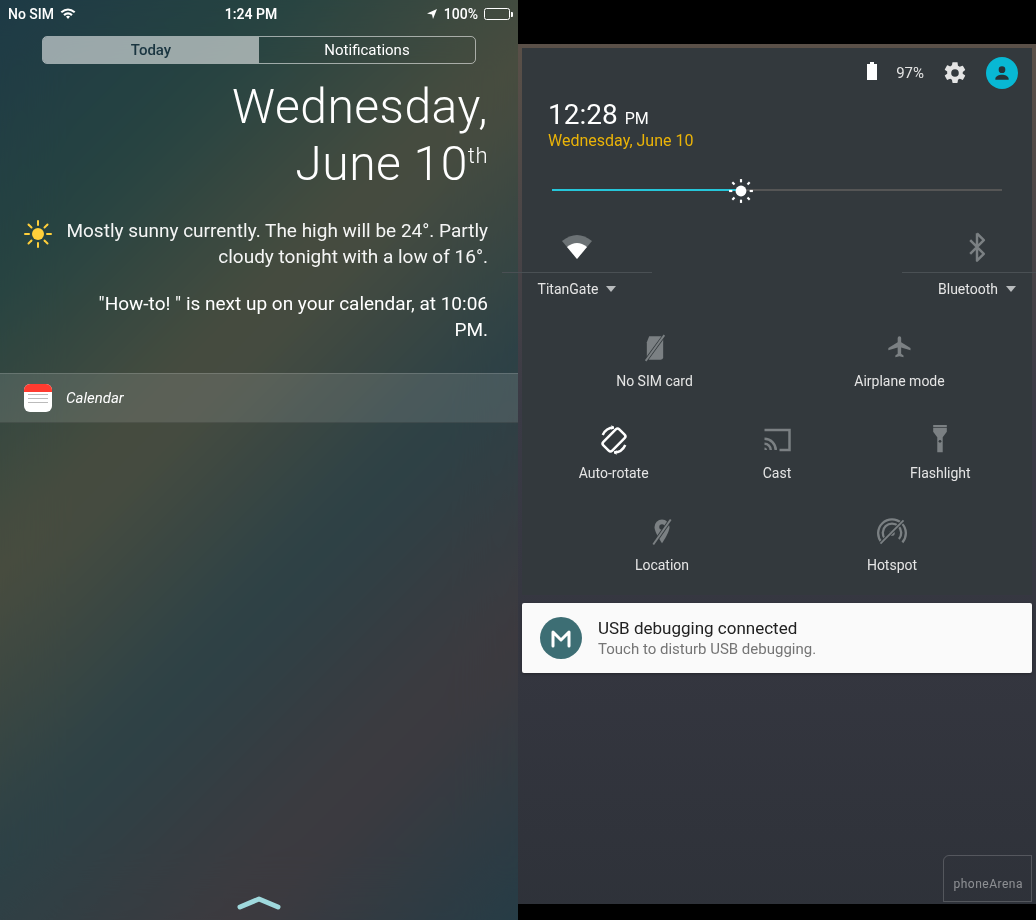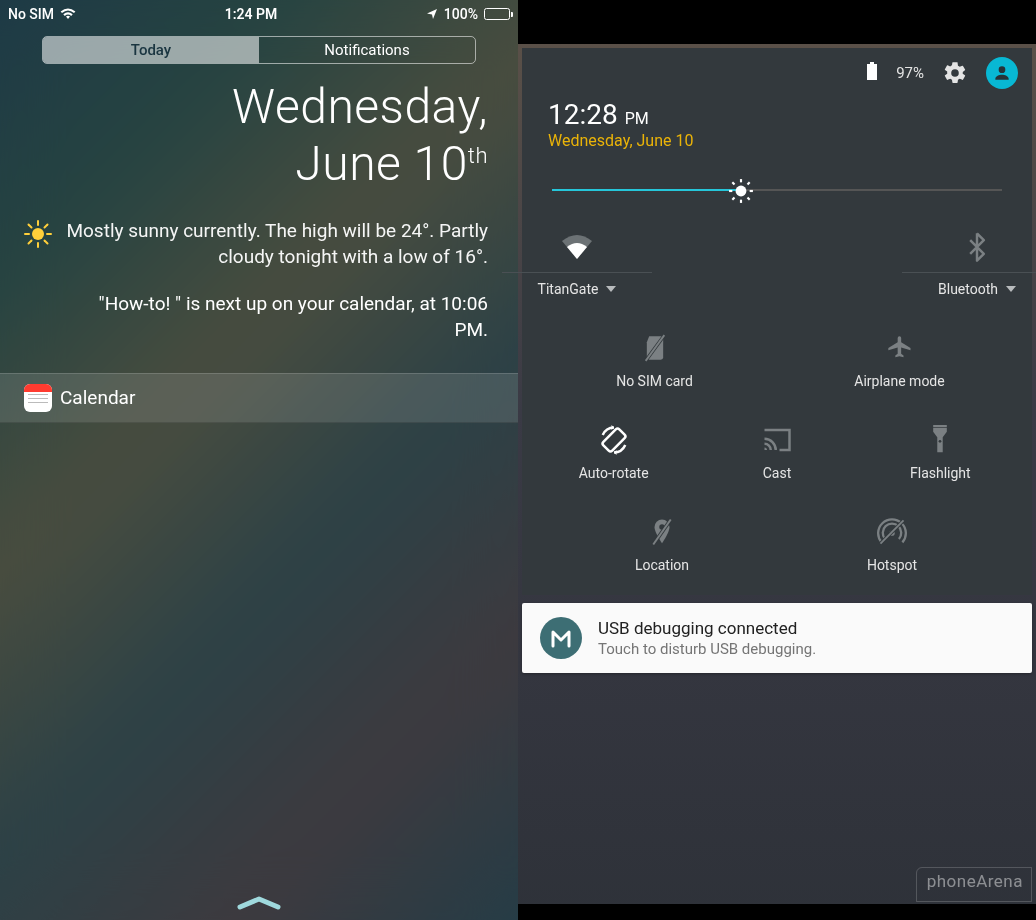--- a/index.html
+++ b/index.html
@@ -27,21 +27,21 @@
   .ios-date { margin: 14px 30px 0 70px; }
   .ios-date .day { font-size: 48px; font-weight: 300; letter-spacing: 0.5px; }
   .ios-date .md { font-size: 48px; font-weight: 300; letter-spacing: 0.5px; }
   .ios-date .md sup { font-size: 22px; vertical-align: super; }
 
   .weather { display: flex; gap: 14px; margin: 26px 30px 0 24px; font-size: 19px; line-height: 1.35; font-weight: 400; }
   .sun-icon { flex: 0 0 28px; margin-top: 2px; }
   .weather-txt { color: rgba(255,255,255,0.95); }
   .next-evt { margin: 22px 30px 0 66px; font-size: 19px; line-height: 1.35; }
 
-  .cal-row { display: flex; align-items: center; gap: 8px; margin-top: 30px; padding: 10px 0 10px 24px; background: rgba(255,255,255,0.12); border-top: 1px solid rgba(255,255,255,0.15); border-bottom: 1px solid rgba(0,0,0,0.15); font-size: 19px; }
+  .cal-row { display: flex; align-items: center; gap: 14px; margin-top: 30px; padding: 10px 0 10px 24px; background: rgba(255,255,255,0.12); border-top: 1px solid rgba(255,255,255,0.15); border-bottom: 1px solid rgba(0,0,0,0.15); font-size: 15px; font-style: italic; }
   .cal-ico { width: 28px; height: 28px; background: #fff; border-radius: 6px; position: relative; overflow: hidden; }
   .cal-ico::before { content:""; position:absolute; top:0; left:0; right:0; height:8px; background:#ff3b30; }
   .cal-ico::after { content:""; position:absolute; top:10px; left:4px; right:4px; bottom:4px;
     background:
       linear-gradient(#bbb,#bbb) 0 0/100% 1px no-repeat,
       linear-gradient(#bbb,#bbb) 0 4px/100% 1px no-repeat,
       linear-gradient(#bbb,#bbb) 0 8px/100% 1px no-repeat; }
 
   .ios-handle { position: absolute; left: 50%; bottom: 4px; transform: translateX(-50%); }
 
@@ -76,21 +76,21 @@
   .tri { display: inline-block; width: 0; height: 0; border-left: 5px solid transparent; border-right: 5px solid transparent; border-top: 6px solid #b8bbbd; margin-left: 4px; }
 
   .notif { position: relative; z-index: 1; margin: 8px 4px 0; background: #fafafa; color: #333; display: flex; align-items: center; gap: 16px; padding: 14px 18px; border-radius: 2px; box-shadow: 0 1px 3px rgba(0,0,0,0.3); }
   .notif .nic { width: 42px; height: 42px; border-radius: 50%; background: #3d6e74; display: flex; align-items: center; justify-content: center; }
   .notif .ntitle { font-size: 17px; color: #212121; }
   .notif .nsub { font-size: 15px; color: #757575; margin-top: 2px; }
 
   .and-nav { position: relative; z-index: 1; margin-top: auto; height: 60px; background: #000; display: flex; align-items: center; justify-content: space-around; }
   .and-nav > div { width: 60px; display:flex; justify-content:center; cursor:pointer; }
 
-  .watermark { position: absolute; right: 4px; bottom: 62px; z-index: 2; font-size: 17px; color: rgba(255,255,255,0.45); border: 1px solid rgba(255,255,255,0.18); border-radius: 6px 0 0 0; padding: 3px 8px 10px 10px; letter-spacing: 0.5px; pointer-events: none; }
+  .watermark { position: absolute; right: 4px; bottom: 62px; z-index: 2; font-size: 12px; color: rgba(255,255,255,0.45); border: 1px solid rgba(255,255,255,0.18); border-radius: 6px 0 0 0; padding: 21px 8px 10px 10px; letter-spacing: 0.5px; pointer-events: none; }
 </style>
 </head>
 <body>
 
 <div class="ios">
   <div class="ios-inner">
     <div class="ios-status">
       <div class="left">
         <span>No SIM</span>
         <span class="wifi-ico">

